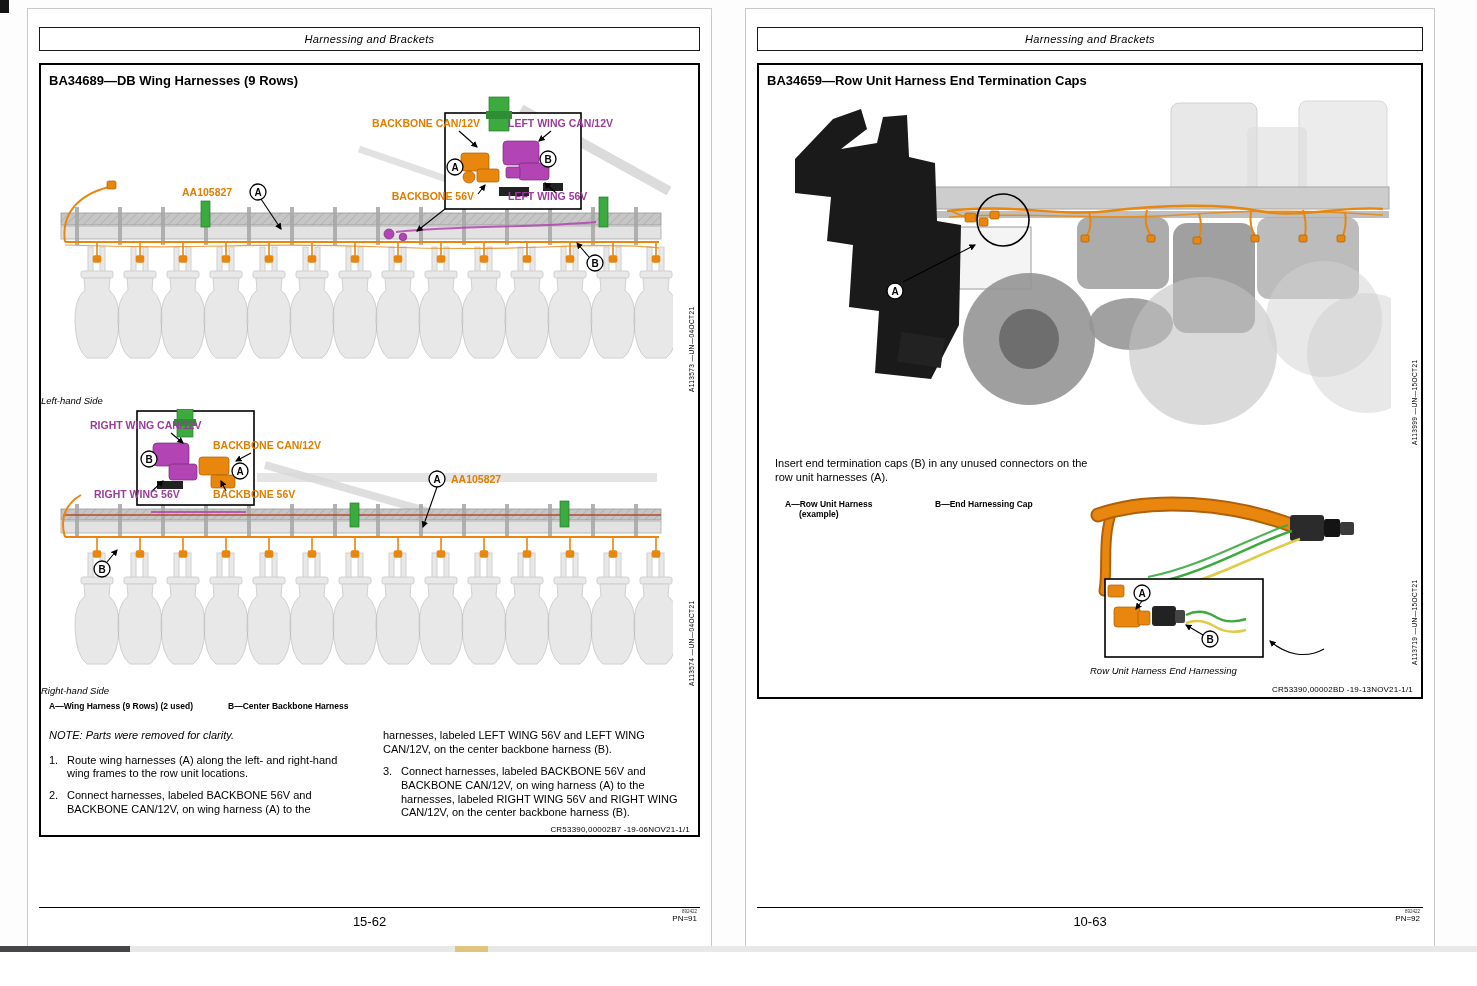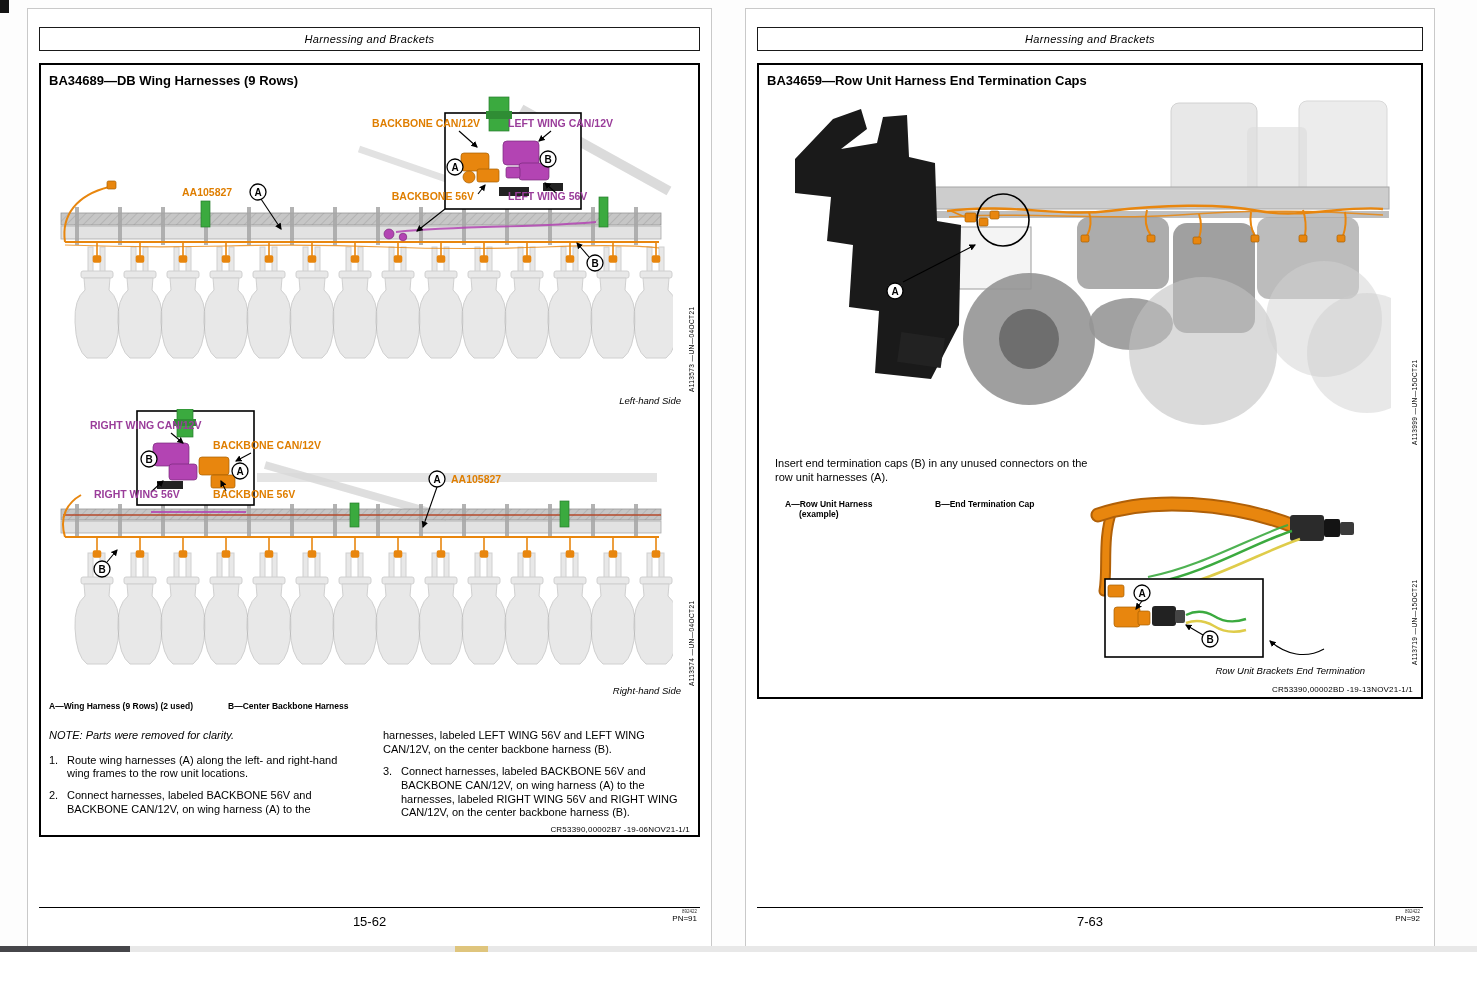--- a/index.html
+++ b/index.html
@@ -11,21 +11,21 @@
   .page.left  { left:27px;  width:685px; }
   .page.right { left:745px; width:690px; }
 
   .running-header { position:absolute; top:18px; left:11px; right:11px; height:22px; border:1px solid #1a1a1a;
                     display:flex; align-items:center; justify-content:center;
                     font-style:italic; font-size:11px; letter-spacing:.3px; }
   .content-box { position:absolute; top:54px; left:11px; right:11px; border:2px solid #000; box-sizing:border-box; }
   .box-title { position:absolute; top:8px; left:8px; font-weight:bold; font-size:13px; }
 
   .fig { position:absolute; }
-  .fig-caption { position:absolute; font-size:9.5px; font-style:italic; text-align:right; }
+  .fig-caption { position:absolute; font-size:9.5px; font-style:italic; text-align:left; }
   .vert-id { position:absolute; right:3px; font-size:6.5px; letter-spacing:.4px;
              writing-mode:vertical-rl; transform:rotate(180deg); white-space:nowrap; }
 
   .legend-item { position:absolute; font-size:8.5px; font-weight:bold; line-height:1.2;
                  padding-left:14px; text-indent:-14px; }
 
   .cols { position:absolute; left:8px; right:8px; display:flex; gap:34px; }
   .col  { width:300px; font-size:11px; line-height:1.24; }
   .note { font-style:italic; margin-bottom:11px; }
   .lead { margin-bottom:9px; }
@@ -441,21 +441,21 @@
         <g class="callout" transform="translate(116,192)">
             <circle r="8"></circle>
             <text y="3.5" text-anchor="middle">A</text>
           </g>
       </svg>
       <div class="vert-id" style="top:288px; height:92px;">A113999 —UN—15OCT21</div>
 
       <div style="position:absolute; left:16px; top:392px; width:318px; font-size:11px; line-height:1.25;">Insert end termination caps (B) in any unused connectors on the row unit harnesses (A).</div>
 
       <div class="legend-item" style="left:26px; top:434px; width:104px;">A—Row Unit Harness (example)</div>
-      <div class="legend-item" style="left:176px; top:434px; width:150px;">B—End Termination Cap</div>
+      <div class="legend-item" style="left:176px; top:434px; width:150px;">B—End Harnessing Cap</div>
 
       <svg class="fig" style="left:331px; top:426px;" width="275" height="172" viewBox="0 0 275 172">
         <g>
           <path d="M22,20 C 12,48 18,78 14,100" stroke="#b06008" stroke-width="11" fill="none" stroke-linecap="round"></path>
           <path d="M22,20 C 12,48 18,78 14,100" stroke="var(--harness-orange)" stroke-width="7" fill="none" stroke-linecap="round"></path>
         </g>
         <g>
           <path d="M8,24 C 60,6 140,10 206,36" stroke="#b06008" stroke-width="15" fill="none" stroke-linecap="round"></path>
           <path d="M8,24 C 60,6 140,10 206,36" stroke="var(--harness-orange)" stroke-width="11" fill="none" stroke-linecap="round"></path>
         </g>
@@ -484,28 +484,28 @@
         <path d="M234,158 C 216,168 196,164 180,150" class="leader"></path>
         <g class="callout" transform="translate(52,102)">
             <circle r="8"></circle>
             <text y="3.5" text-anchor="middle">A</text>
           </g>
         <g class="callout" transform="translate(120,148)">
             <circle r="8"></circle>
             <text y="3.5" text-anchor="middle">B</text>
           </g>
       </svg>
-      <div class="fig-caption" style="left:331px; top:600px; width:275px;">Row Unit Brackets End Termination</div>
+      <div class="fig-caption" style="left:331px; top:600px; width:275px;">Row Unit Harness End Harnessing</div>
       <div class="vert-id" style="top:508px; height:92px;">A113719 —UN—15OCT21</div>
 
       <div class="doc-code" style="top:620px;">CR53390,00002BD -19-13NOV21-1/1</div>
     </div>
 
     <div class="footer-line"></div>
-    <div class="page-number">7-63</div>
+    <div class="page-number">10-63</div>
     <div class="pn-block">
       <div class="pn-small">892422</div>
       <div class="pn">PN=92</div>
     </div>
   </section>
 
   <div class="viewer-toolbar">
     <div class="tb-center">
       <button class="tb-btn">
         <svg width="15" height="15" viewBox="0 0 16 16">

